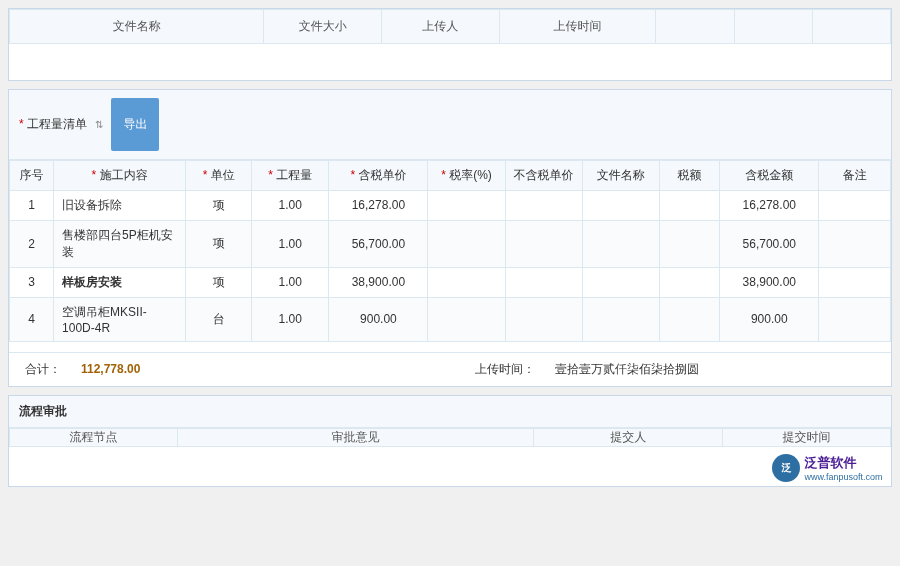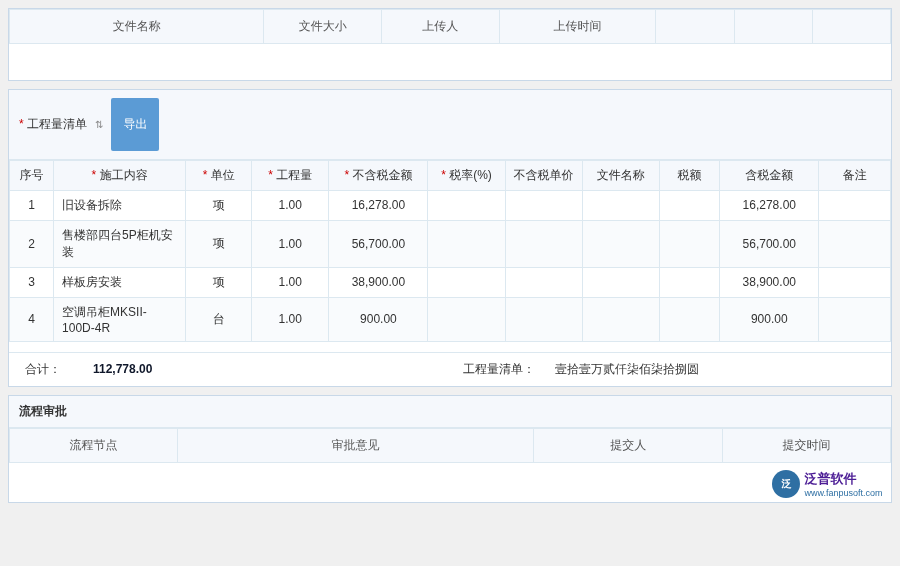--- a/index.html
+++ b/index.html
@@ -85,23 +85,23 @@
       align-items: center;
       padding: 8px 16px;
       border-top: 1px solid #dce8f0;
       gap: 16px;
     }
     .summary-label {
       color: #333;
       font-weight: normal;
     }
     .summary-value {
-      color: #0f172a;
+      color: #a16207;
       font-weight: bold;
-      margin-left: 16px;
+      margin-left: 4px;
     }
     .summary-divider {
       flex: 1;
     }
     .amount-label {
       color: #333;
     }
     .amount-value {
       color: #333;
       margin-left: 4px;
@@ -118,21 +118,21 @@
       font-weight: bold;
       color: #333;
     }
     .process-table {
       width: 100%;
       border-collapse: collapse;
     }
     .process-table th {
       background: #f5f8fc;
       border: 1px solid #dce8f0;
-      padding: 8px 10px;
+      padding: 0 10px;
       text-align: center;
       color: #555;
       font-weight: normal;
     }
     .logo-area {
       text-align: left;
       padding: 4px 8px;
       color: #4c1d95;
       font-size: 13px;
       font-weight: bold;
@@ -176,21 +176,21 @@
       <span class="sort-icon">⇅</span>
       <button class="export-btn">导出</button>
     </div>
     <table class="eng-table">
       <thead>
         <tr>
           <th style="width:40px;">序号</th>
           <th class="required" style="width:120px;margin-top:12px;">施工内容</th>
           <th class="required" style="width:60px;">单位</th>
           <th class="required" style="width:70px;">工程量</th>
-          <th class="required" style="width:90px;">不含税金额</th>
+          <th class="required" style="width:90px;">含税单价</th>
           <th class="required" style="width:70px;">税率(%)</th>
           <th style="width:70px;"><span style="color:#333;">不含税单价</span></th>
           <th style="width:70px;"><span style="color:#333;">文件名称</span></th>
           <th style="width:55px;">税额</th>
           <th style="width:90px;">含税金额</th>
           <th style="width:65px;">备注</th>
         </tr>
       </thead>
       <tbody id="eng-tbody">
       <tr>
@@ -214,21 +214,21 @@
             <td style="text-align: center;">56,700.00</td>
             <td style="text-align: center;"></td>
             <td style="text-align: center;"></td>
             <td style="text-align: center;"></td>
             <td style="text-align: center;"></td>
             <td style="text-align: center;">56,700.00</td>
             <td style="text-align: center;"></td>
           </tr>
           <tr>
             <td style="text-align: center;">3</td>
-            <td style="text-align: left;">样板房安装</td>
+            <td style="text-align: left; font-weight: bold;">样板房安装</td>
             <td style="text-align: center;">项</td>
             <td style="text-align: center;">1.00</td>
             <td style="text-align: center;">38,900.00</td>
             <td style="text-align: center;"></td>
             <td style="text-align: center;"></td>
             <td style="text-align: center;"></td>
             <td style="text-align: center;"></td>
             <td style="text-align: center;">38,900.00</td>
             <td style="text-align: center;"></td>
           </tr>
@@ -245,21 +245,21 @@
             <td style="text-align: center;">900.00</td>
             <td style="text-align: center;"></td>
           </tr>
         </tbody>
     </table>
     <div style="height:10px;"></div>
     <div class="summary-row">
       <span class="summary-label">合计：</span>
       <span class="summary-value">112,778.00</span>
       <div class="summary-divider"></div>
-      <span class="amount-label">工程量清单：</span>
+      <span class="amount-label">上传时间：</span>
       <span class="amount-value">壹拾壹万贰仟柒佰柒拾捌圆</span>
       <div style="width:160px;"></div>
     </div>
   </div>
 
   <div class="process-section">
     <div class="process-title">流程审批</div>
     <table class="process-table">
       <thead>
         <tr>

